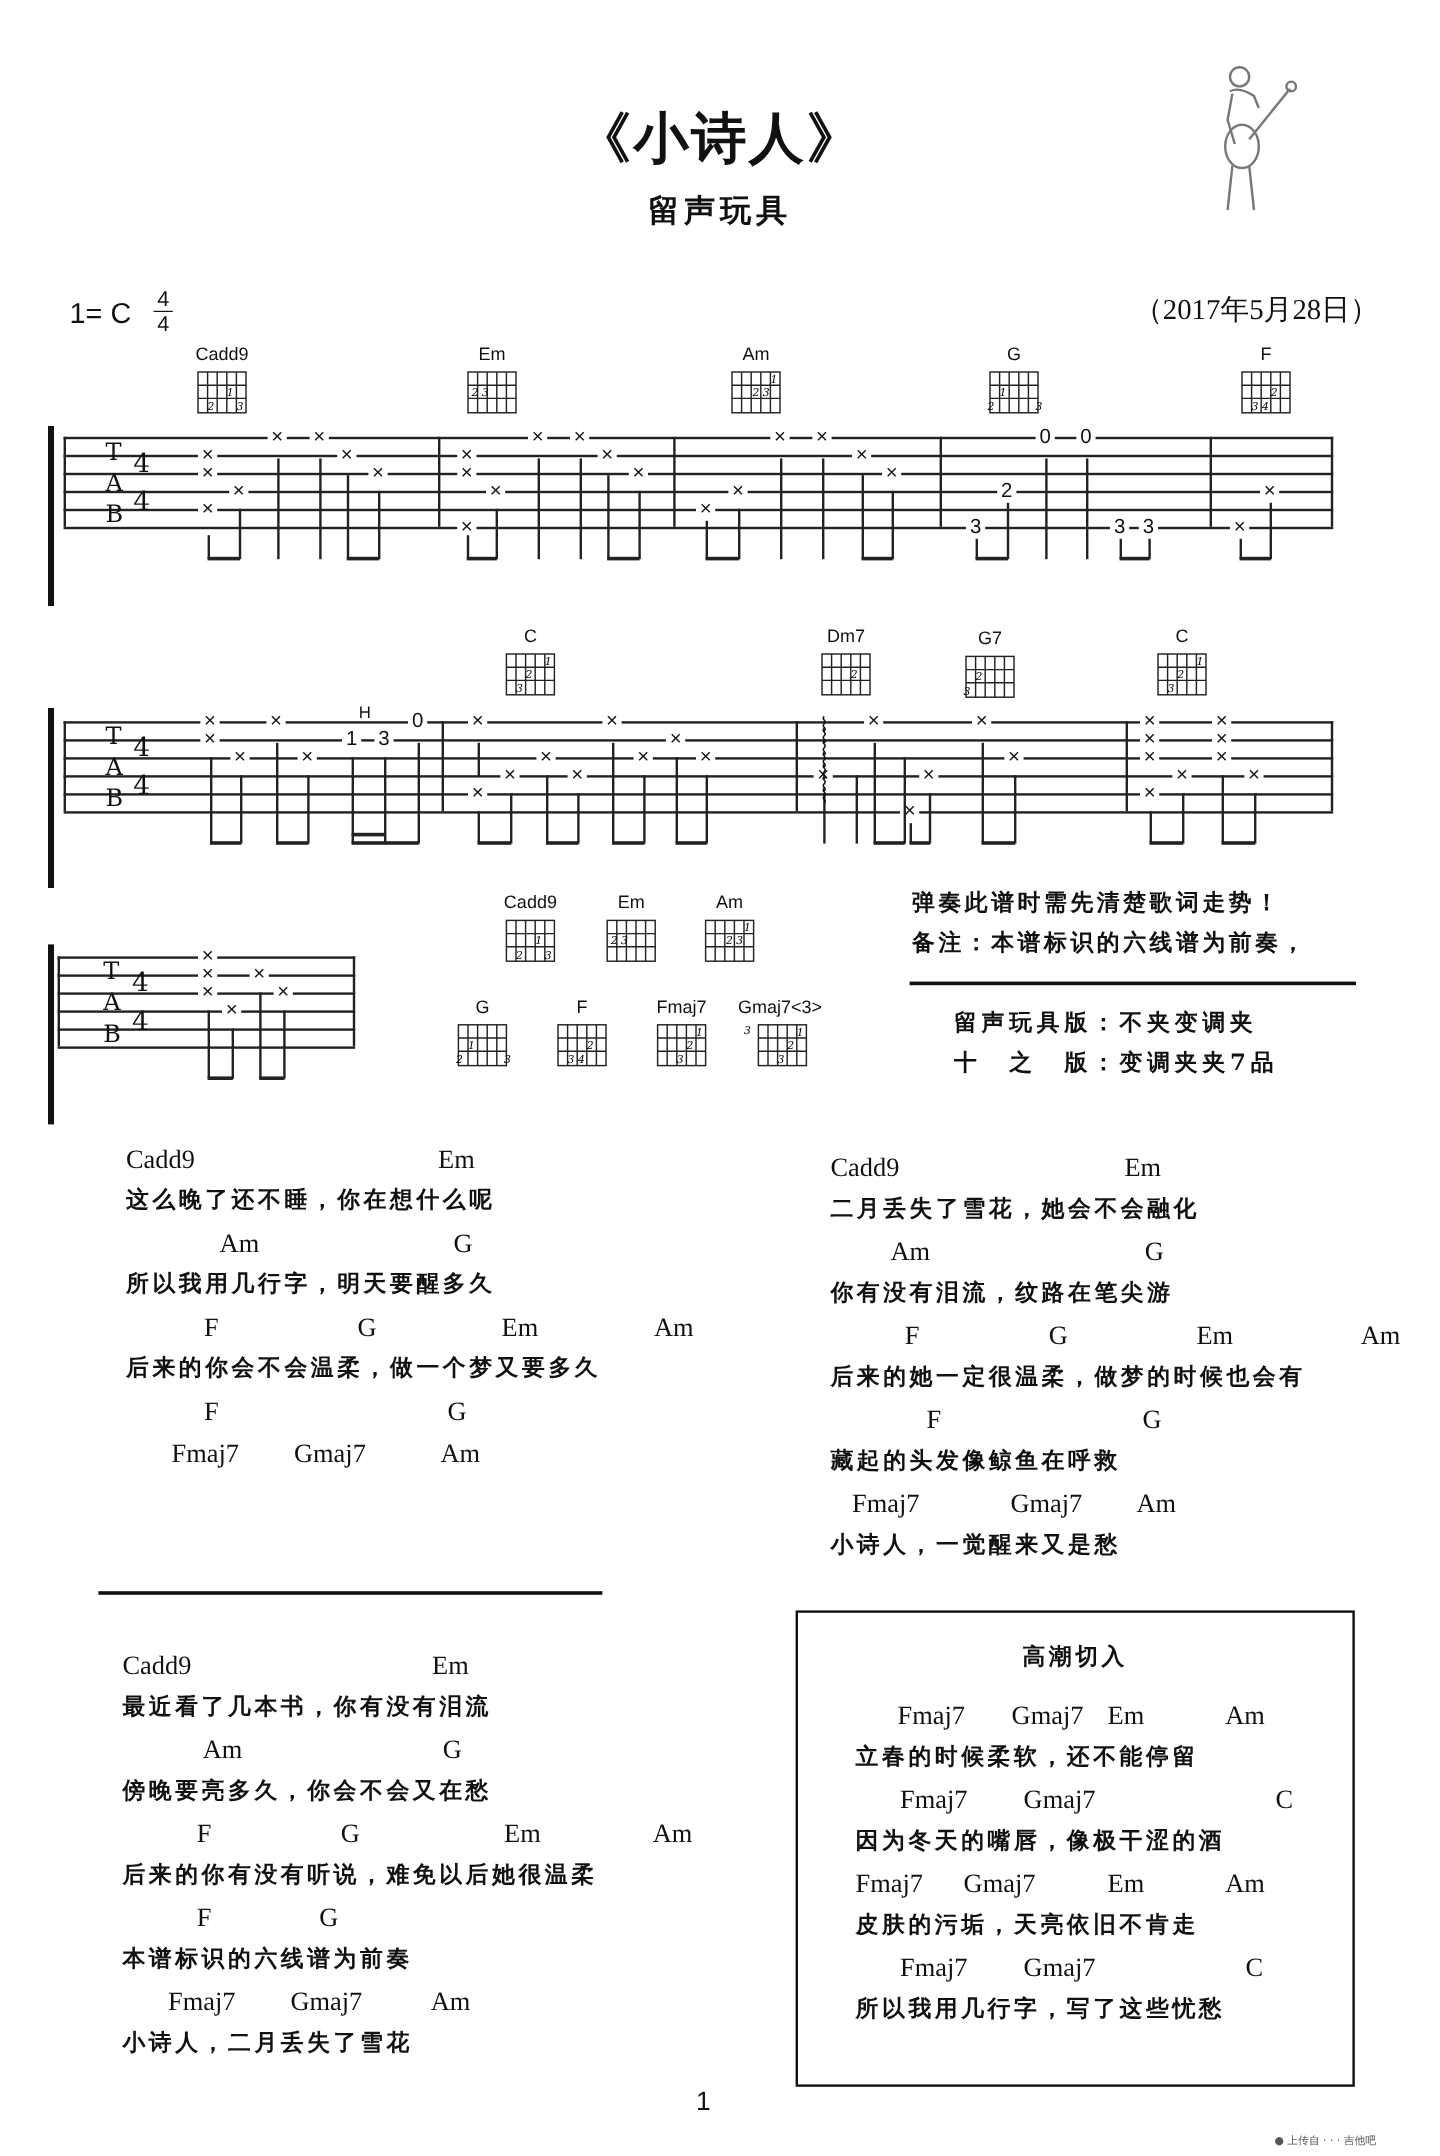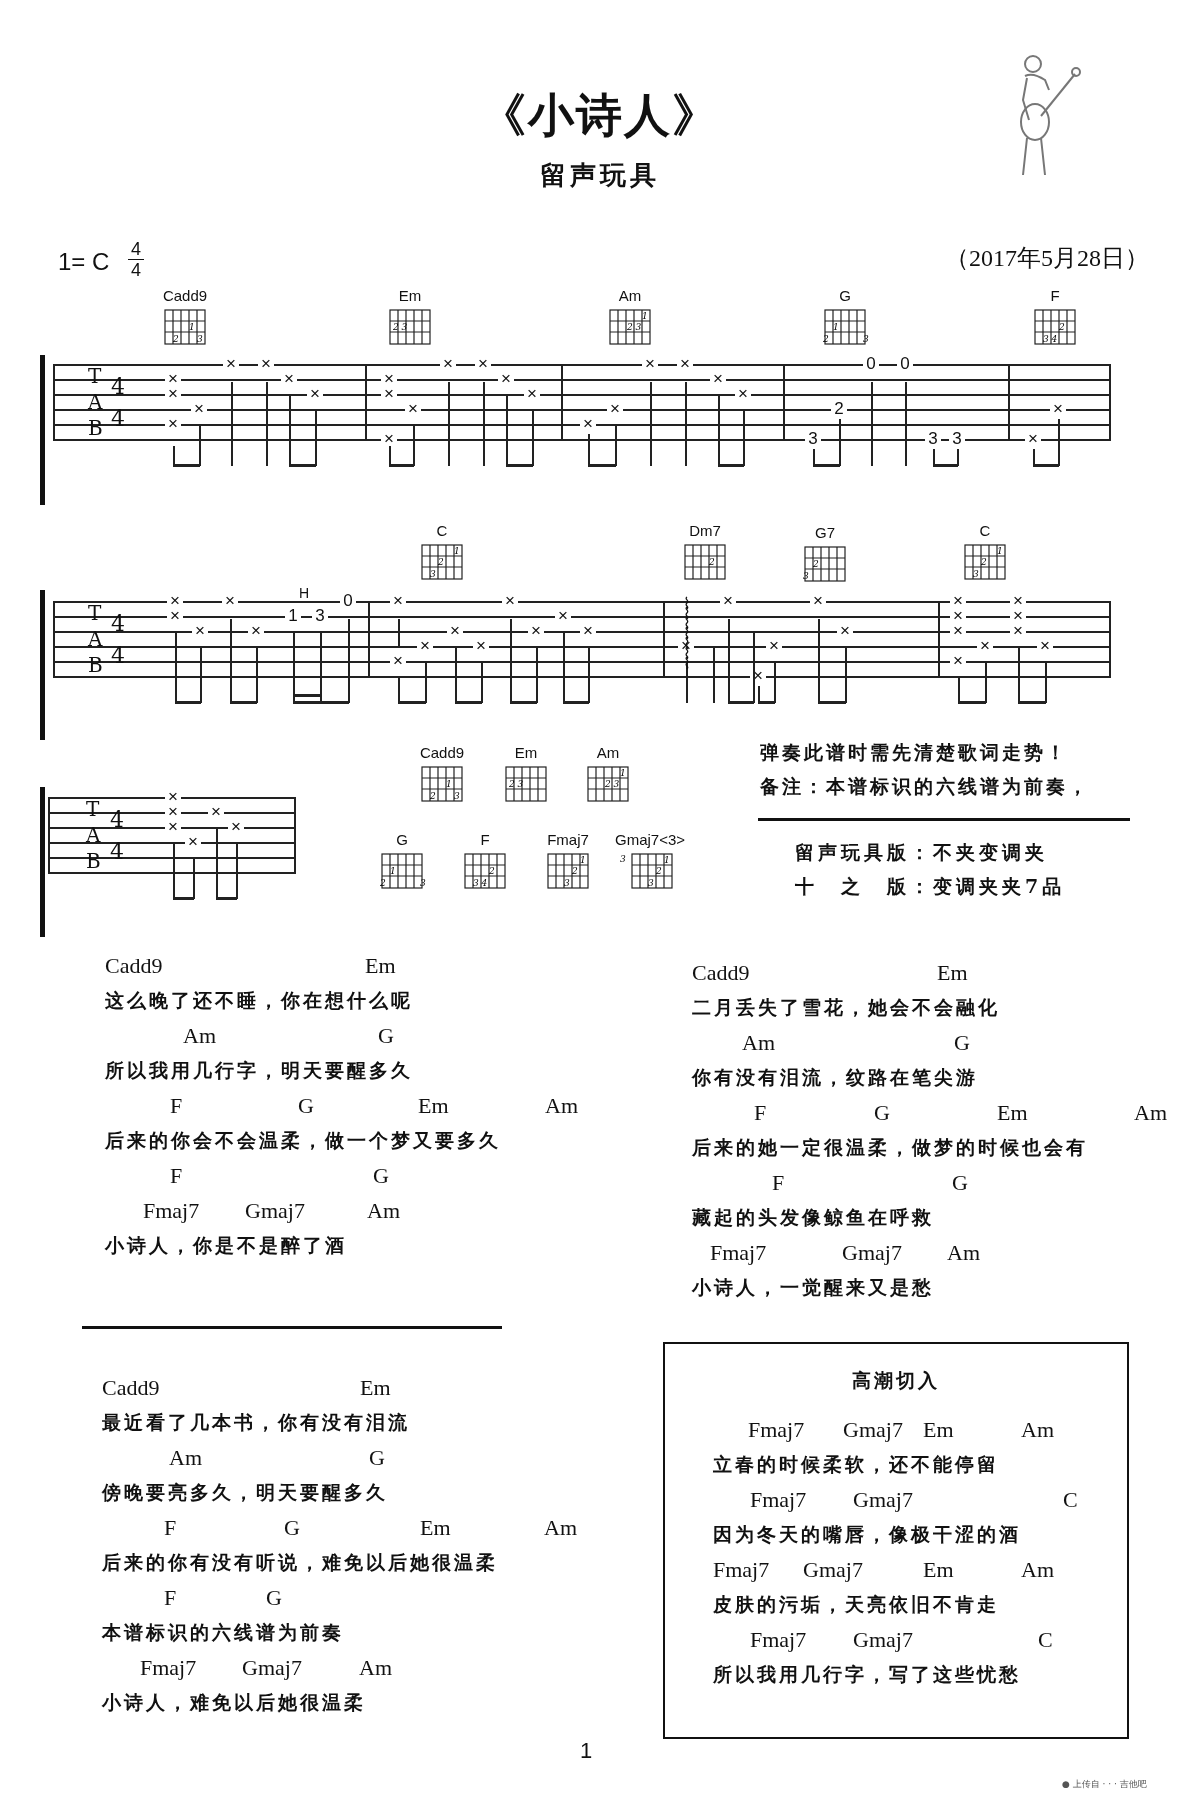--- a/index.html
+++ b/index.html
@@ -482,48 +482,47 @@
 
 <div class="lyrics" style="left:105px;top:948px;">
   <div class="cl"><span style="left:0">Cadd9</span><span style="left:260px">Em</span></div>
   <div class="ll">这么晚了还不睡，你在想什么呢</div>
   <div class="cl"><span style="left:78px">Am</span><span style="left:273px">G</span></div>
   <div class="ll">所以我用几行字，明天要醒多久</div>
   <div class="cl"><span style="left:65px">F</span><span style="left:193px">G</span><span style="left:313px">Em</span><span style="left:440px">Am</span></div>
   <div class="ll">后来的你会不会温柔，做一个梦又要多久</div>
   <div class="cl"><span style="left:65px">F</span><span style="left:268px">G</span></div>
   <div class="cl"><span style="left:38px">Fmaj7</span><span style="left:140px">Gmaj7</span><span style="left:262px">Am</span></div>
-  <div class="ll">小诗人，你是不是醉了酒</div>
 </div>
 <div class="rule" style="left:82px;top:1326px;width:420px;height:2.5px;"></div>
 
 <div class="lyrics" style="left:692px;top:955px;">
   <div class="cl"><span style="left:0">Cadd9</span><span style="left:245px">Em</span></div>
   <div class="ll">二月丢失了雪花，她会不会融化</div>
   <div class="cl"><span style="left:50px">Am</span><span style="left:262px">G</span></div>
   <div class="ll">你有没有泪流，纹路在笔尖游</div>
   <div class="cl"><span style="left:62px">F</span><span style="left:182px">G</span><span style="left:305px">Em</span><span style="left:442px">Am</span></div>
   <div class="ll">后来的她一定很温柔，做梦的时候也会有</div>
   <div class="cl"><span style="left:80px">F</span><span style="left:260px">G</span></div>
   <div class="ll">藏起的头发像鲸鱼在呼救</div>
   <div class="cl"><span style="left:18px">Fmaj7</span><span style="left:150px">Gmaj7</span><span style="left:255px">Am</span></div>
   <div class="ll">小诗人，一觉醒来又是愁</div>
 </div>
 
 <div class="lyrics" style="left:102px;top:1370px;">
   <div class="cl"><span style="left:0">Cadd9</span><span style="left:258px">Em</span></div>
   <div class="ll">最近看了几本书，你有没有泪流</div>
   <div class="cl"><span style="left:67px">Am</span><span style="left:267px">G</span></div>
-  <div class="ll">傍晚要亮多久，明天要醒多久</div>
+  <div class="ll">傍晚要亮多久，你会不会又在愁</div>
   <div class="cl"><span style="left:62px">F</span><span style="left:182px">G</span><span style="left:318px">Em</span><span style="left:442px">Am</span></div>
   <div class="ll">后来的你有没有听说，难免以后她很温柔</div>
   <div class="cl"><span style="left:62px">F</span><span style="left:164px">G</span></div>
   <div class="ll">本谱标识的六线谱为前奏</div>
   <div class="cl"><span style="left:38px">Fmaj7</span><span style="left:140px">Gmaj7</span><span style="left:257px">Am</span></div>
-  <div class="ll">小诗人，难免以后她很温柔</div>
+  <div class="ll">小诗人，二月丢失了雪花</div>
 </div>
 
 <div class="abs climax-box"></div>
 <div class="abs climax-title">高潮切入</div>
 <div class="lyrics" style="left:713px;top:1412px;">
   <div class="cl"><span style="left:35px">Fmaj7</span><span style="left:130px">Gmaj7</span><span style="left:210px">Em</span><span style="left:308px">Am</span></div>
   <div class="ll">立春的时候柔软，还不能停留</div>
   <div class="cl"><span style="left:37px">Fmaj7</span><span style="left:140px">Gmaj7</span><span style="left:350px">C</span></div>
   <div class="ll">因为冬天的嘴唇，像极干涩的酒</div>
   <div class="cl"><span style="left:0">Fmaj7</span><span style="left:90px">Gmaj7</span><span style="left:210px">Em</span><span style="left:308px">Am</span></div>

